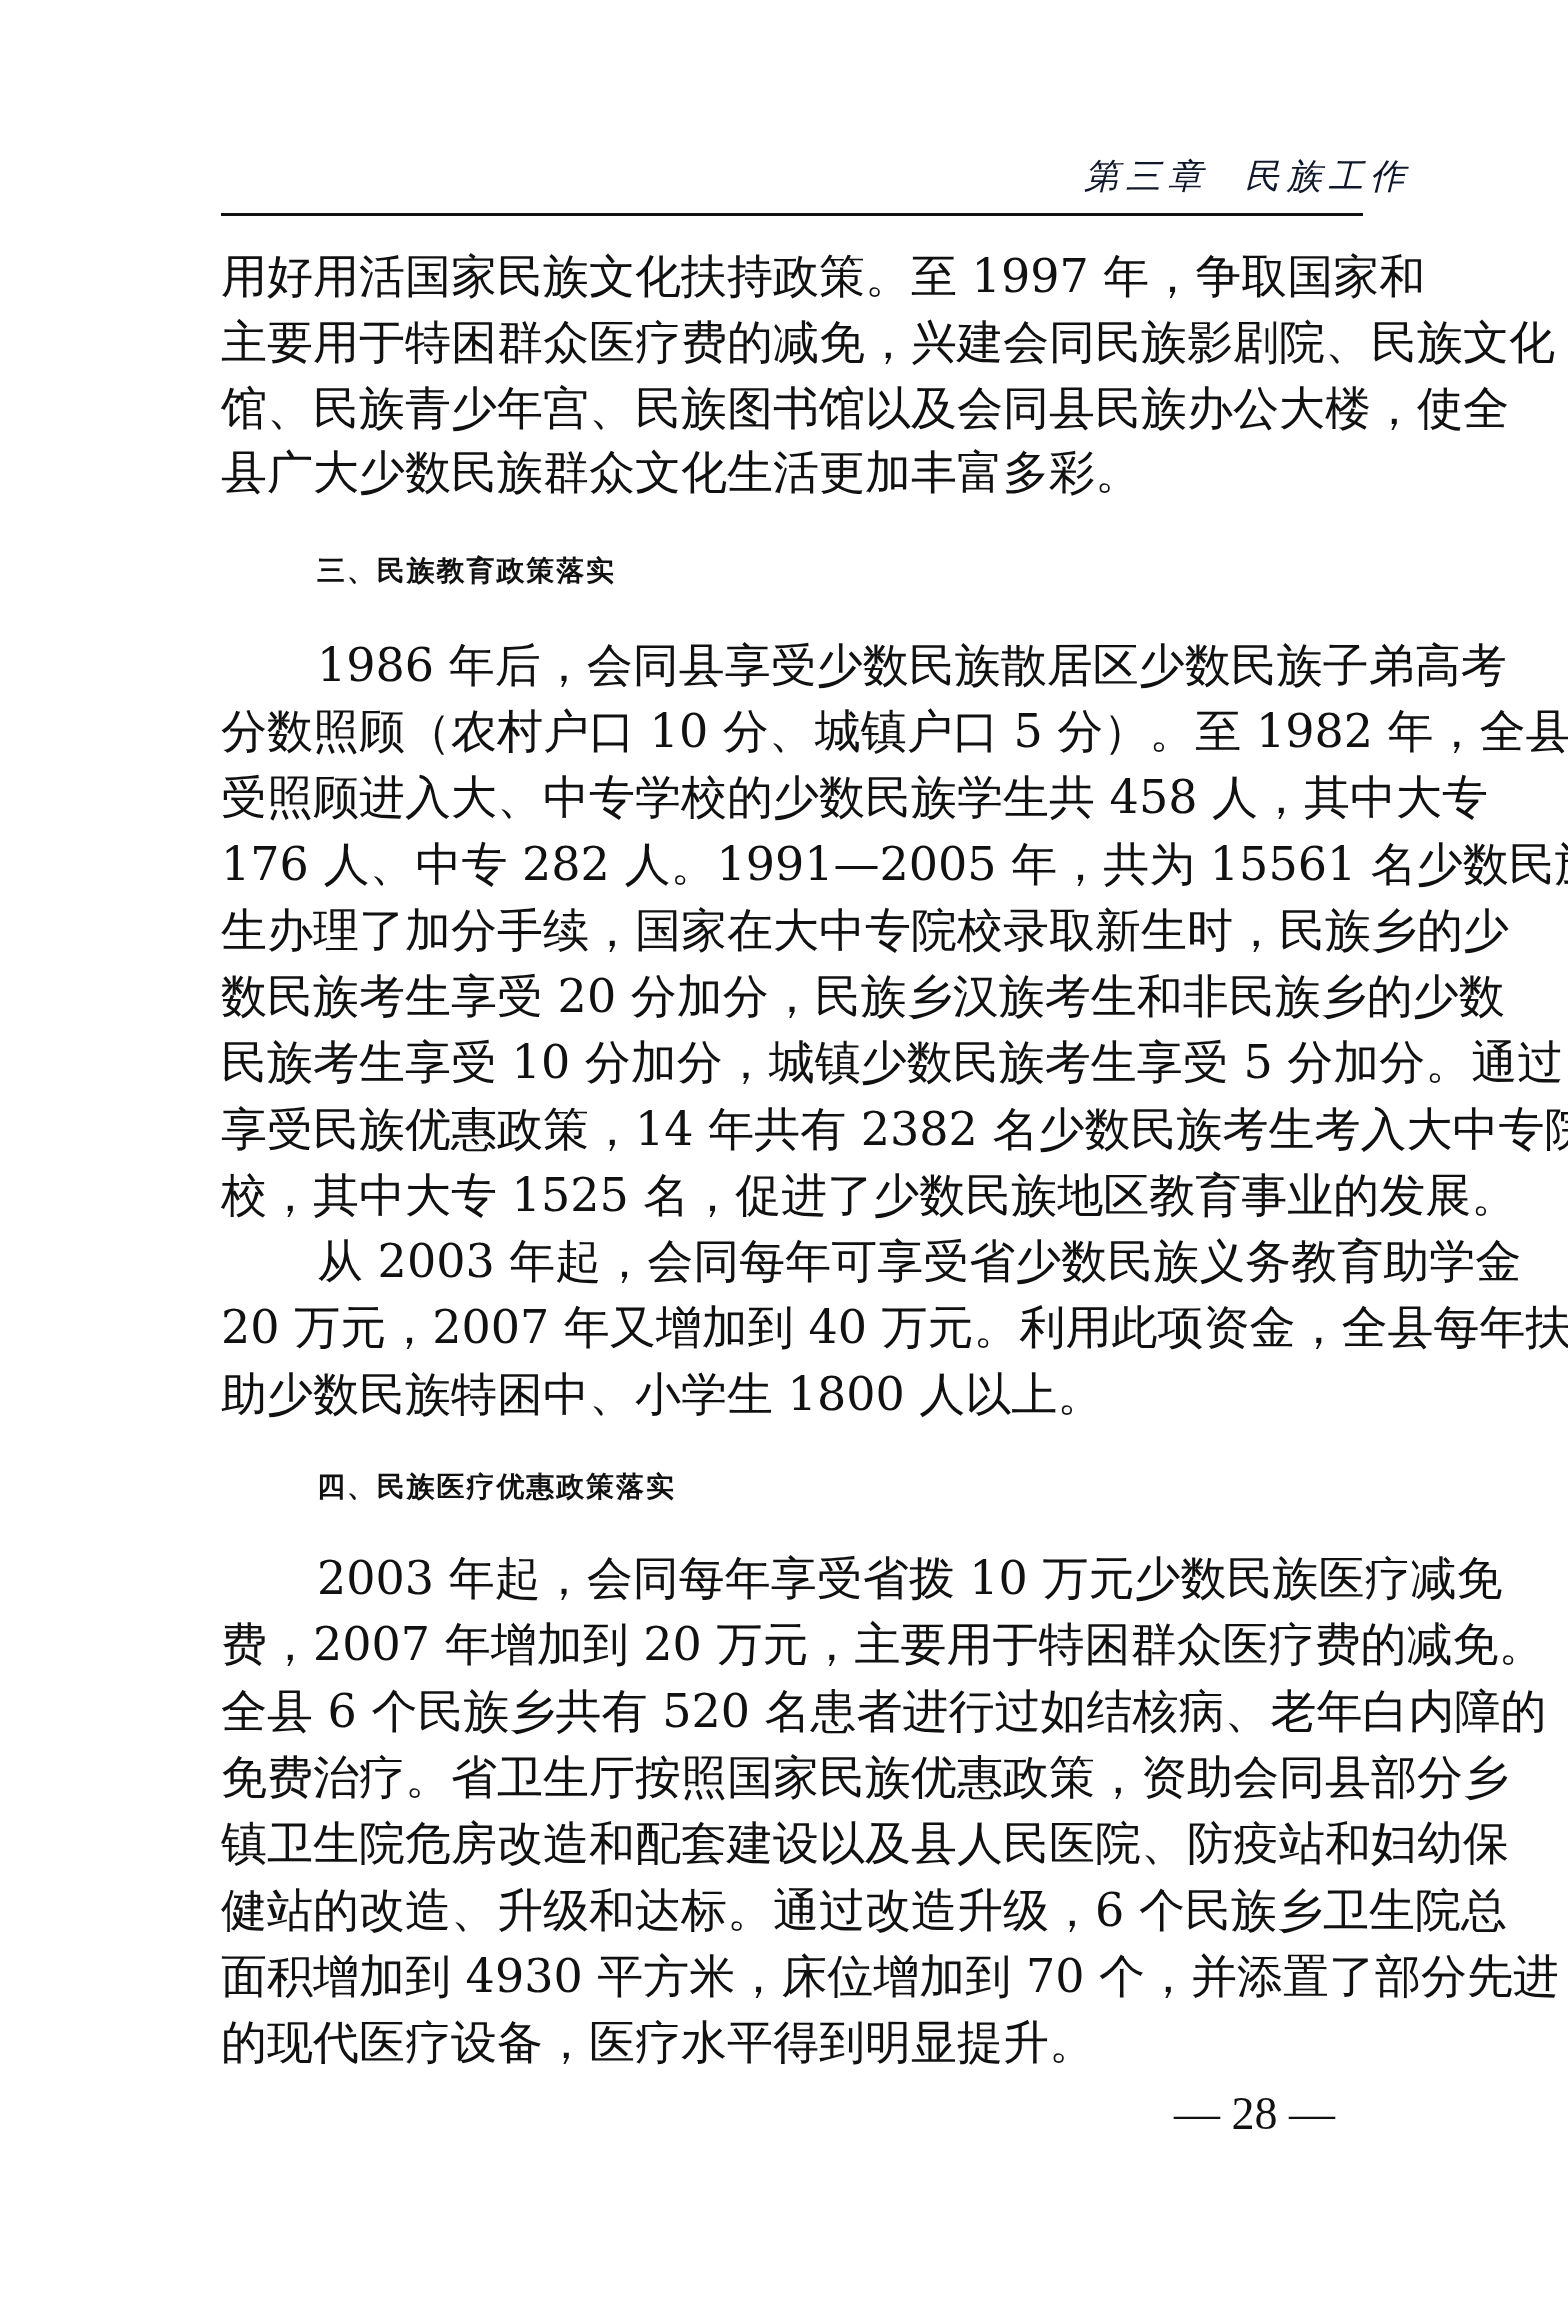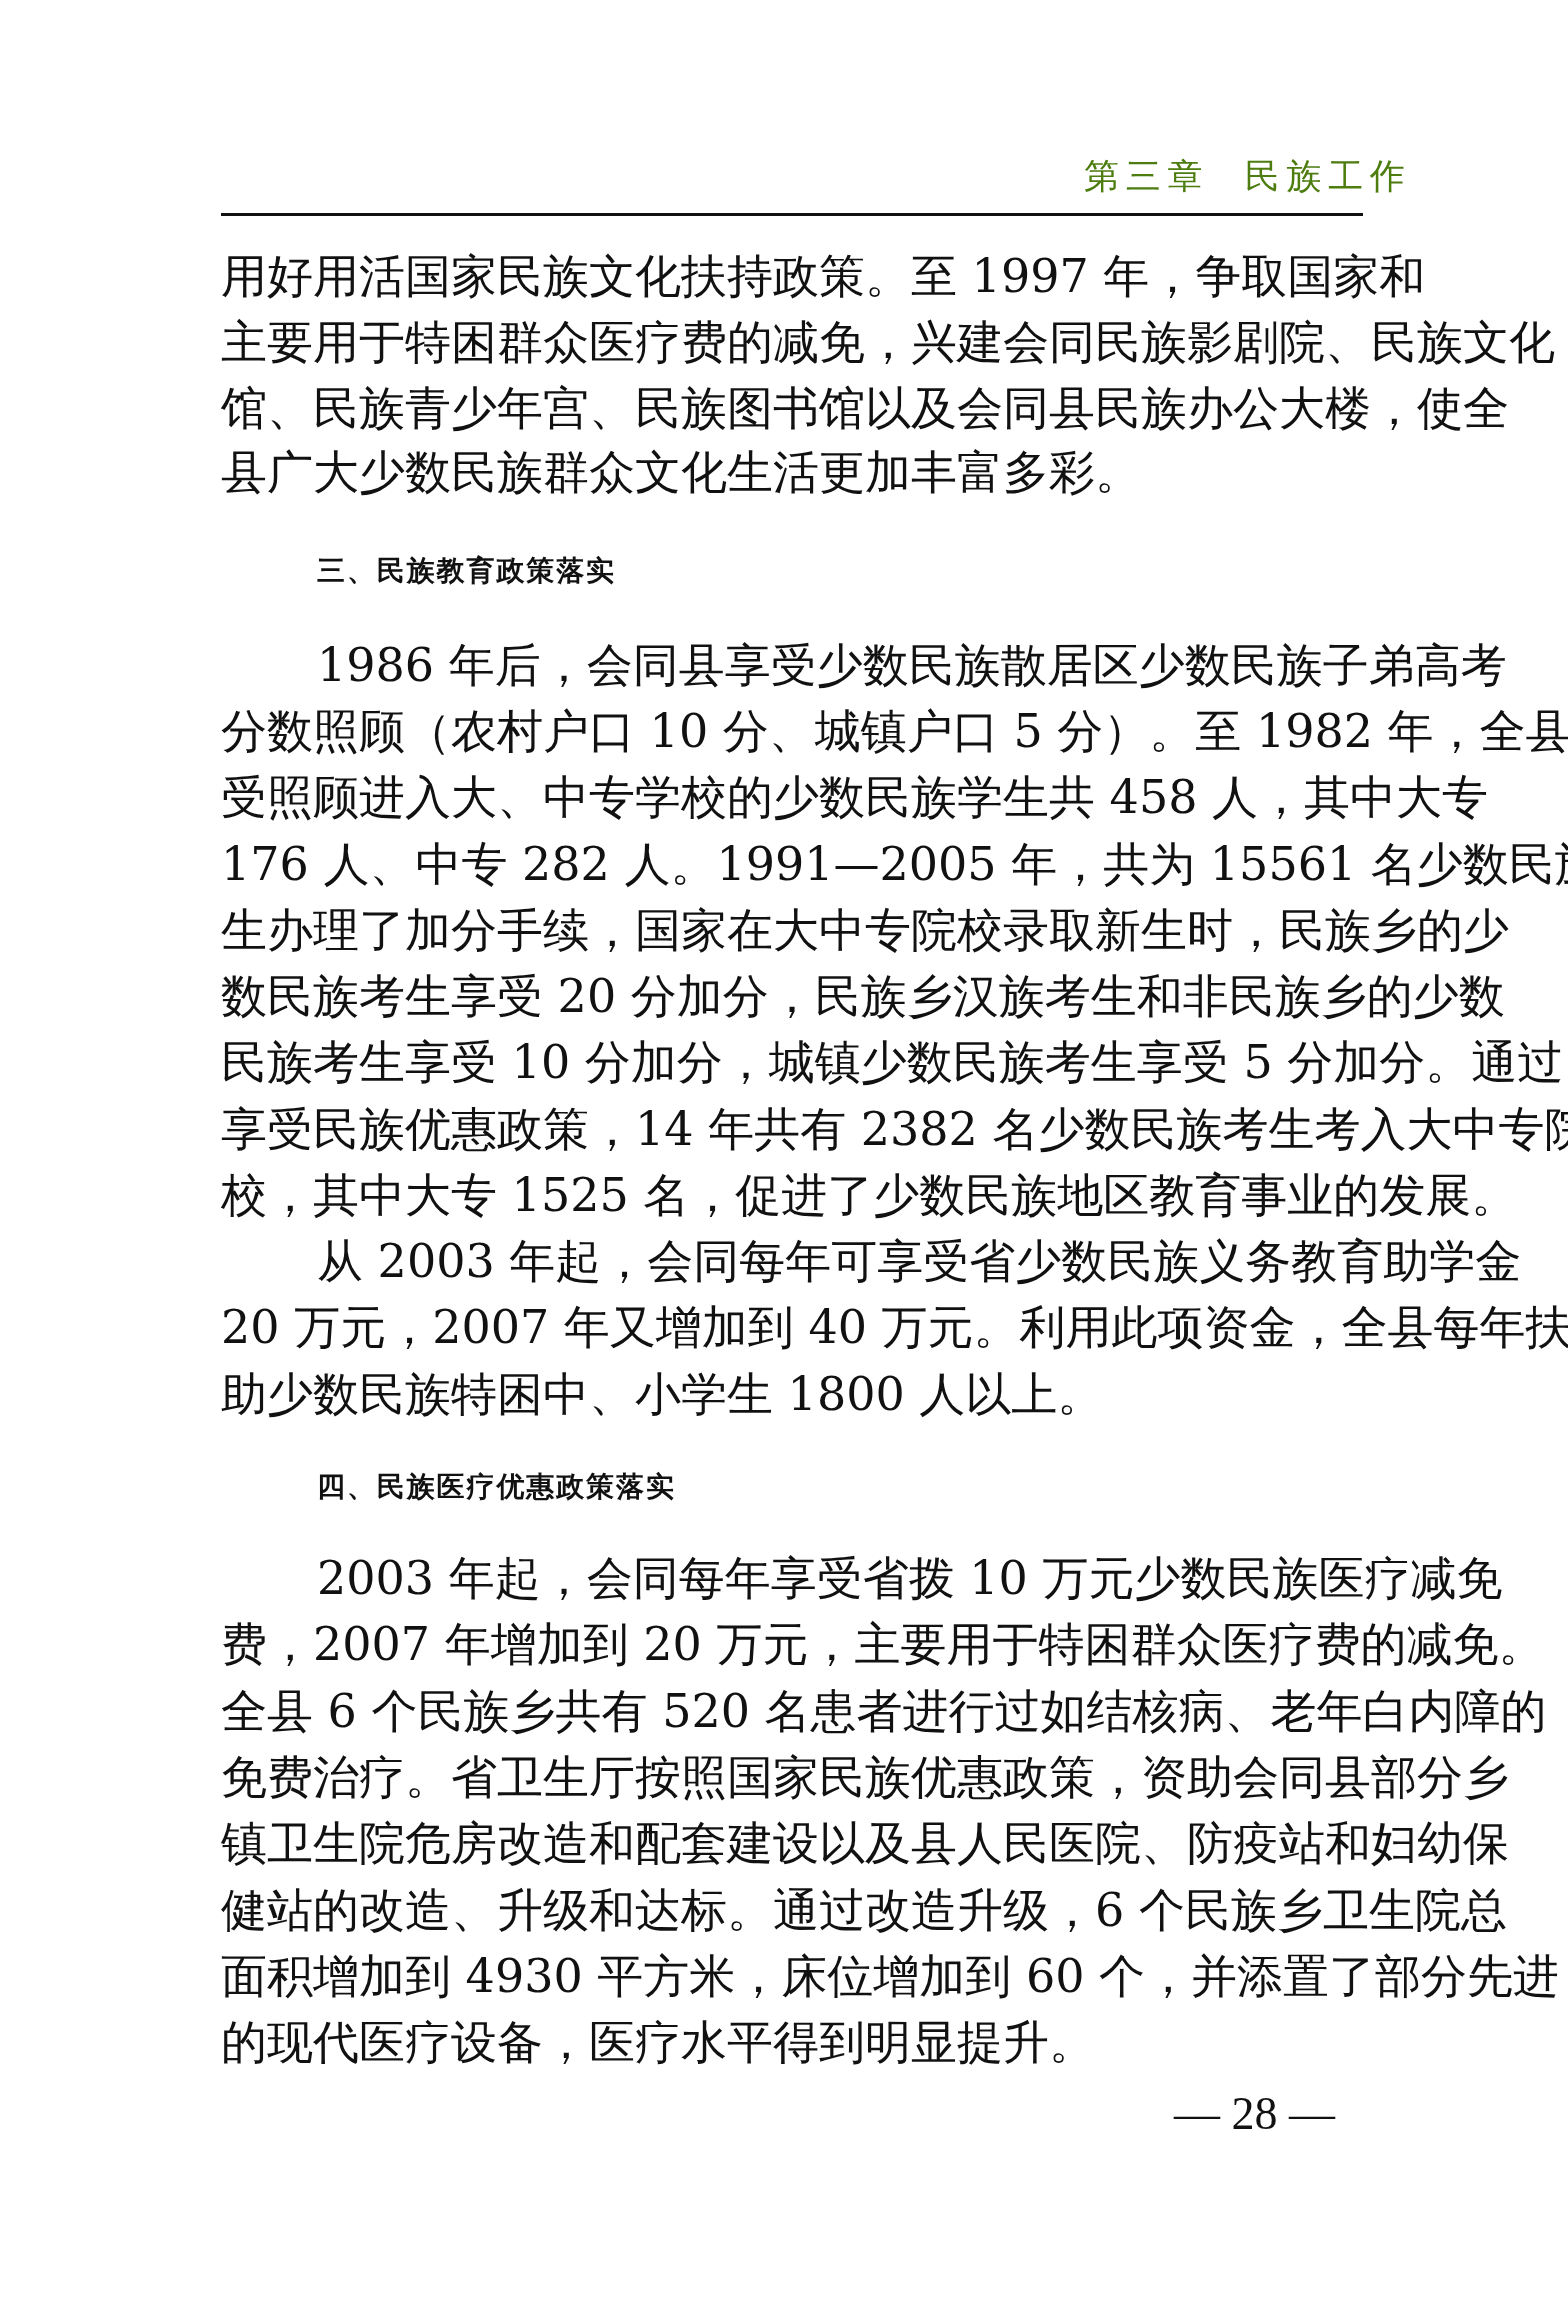--- a/index.html
+++ b/index.html
@@ -1,17 +1,17 @@
 <!DOCTYPE html>
 <html style="font-size:7.7px"><head>
 <meta charset="utf-8">
 <style>
   html, body { margin: 0; padding: 0; background: #ffffff; }
   body { width: 1568px; height: 2319px; position: relative; overflow: hidden; color: #111; font-family: "DejaVu Serif", "Liberation Serif", serif; }
-  .running-head { position: absolute; left: 1084px; top: 153px; font-size: 35px; letter-spacing: 6.7px; white-space: pre; font-family: "DejaVu Sans", sans-serif; color: #4d7c0f; }
+  .running-head { position: absolute; left: 1084px; top: 153px; font-size: 35px; letter-spacing: 6.7px; white-space: pre; font-family: "DejaVu Sans", sans-serif; color: #0f172a; font-style: italic; }
   .head-rule { position: absolute; left: 221px; top: 213px; width: 1142px; height: 2.9px; background: #111; }
   .body-text { position: absolute; left: 221px; top: 0; width: 1136px; }
   .line { position: absolute; left: 0; width: 1136px; height: 53px; font-size: 46px; line-height: 53px; text-align: justify; text-align-last: justify; white-space: nowrap; }
   .line.indent { left: 96px; width: 1040px; }
   .line.last { text-align-last: left; }
   .section-heading { position: absolute; left: 96px; font-size: 28px; line-height: 53px; font-weight: bold; font-family: "DejaVu Sans", sans-serif; letter-spacing: 1.9px; }
   .page-number { position: absolute; left: 1174px; top: 2087px; font-size: 46px; line-height: 53px; white-space: pre; font-family: "Liberation Serif", serif; }
 </style>
 </head>
 <body>
@@ -45,20 +45,20 @@
     <div class="line last" style="top:1368px;">助少数民族特困中、小学生 1800 人以上。</div>
 
     <div class="section-heading" style="top:1460px;">四、民族医疗优惠政策落实</div>
 
     <div class="line indent" style="top:1552px;">2003 年起，会同每年享受省拨 10 万元少数民族医疗减免</div>
     <div class="line" style="top:1618px;">费，2007 年增加到 20 万元，主要用于特困群众医疗费的减免。</div>
     <div class="line" style="top:1685px;">全县 6 个民族乡共有 520 名患者进行过如结核病、老年白内障的</div>
     <div class="line" style="top:1751px;">免费治疗。省卫生厅按照国家民族优惠政策，资助会同县部分乡</div>
     <div class="line" style="top:1817px;">镇卫生院危房改造和配套建设以及县人民医院、防疫站和妇幼保</div>
     <div class="line" style="top:1884px;">健站的改造、升级和达标。通过改造升级，6 个民族乡卫生院总</div>
-    <div class="line" style="top:1950px;">面积增加到 4930 平方米，床位增加到 60 个，并添置了部分先进</div>
+    <div class="line" style="top:1950px;">面积增加到 4930 平方米，床位增加到 70 个，并添置了部分先进</div>
     <div class="line last" style="top:2016px;">的现代医疗设备，医疗水平得到明显提升。</div>
   </div>
 
   <div class="page-number">— 28 —</div>
 
 </div>
 
 
 </body></html>

